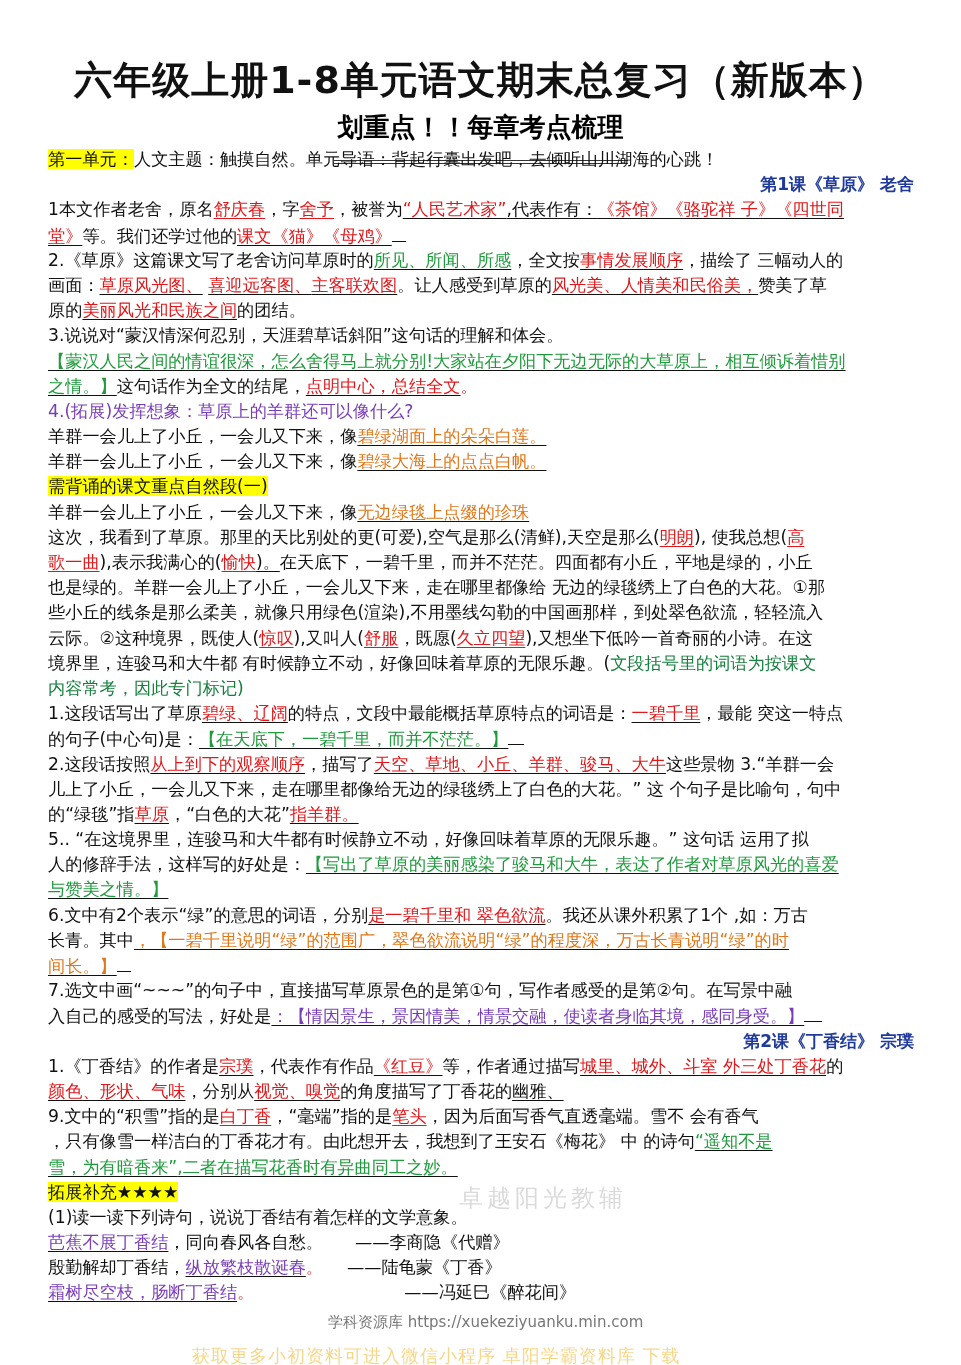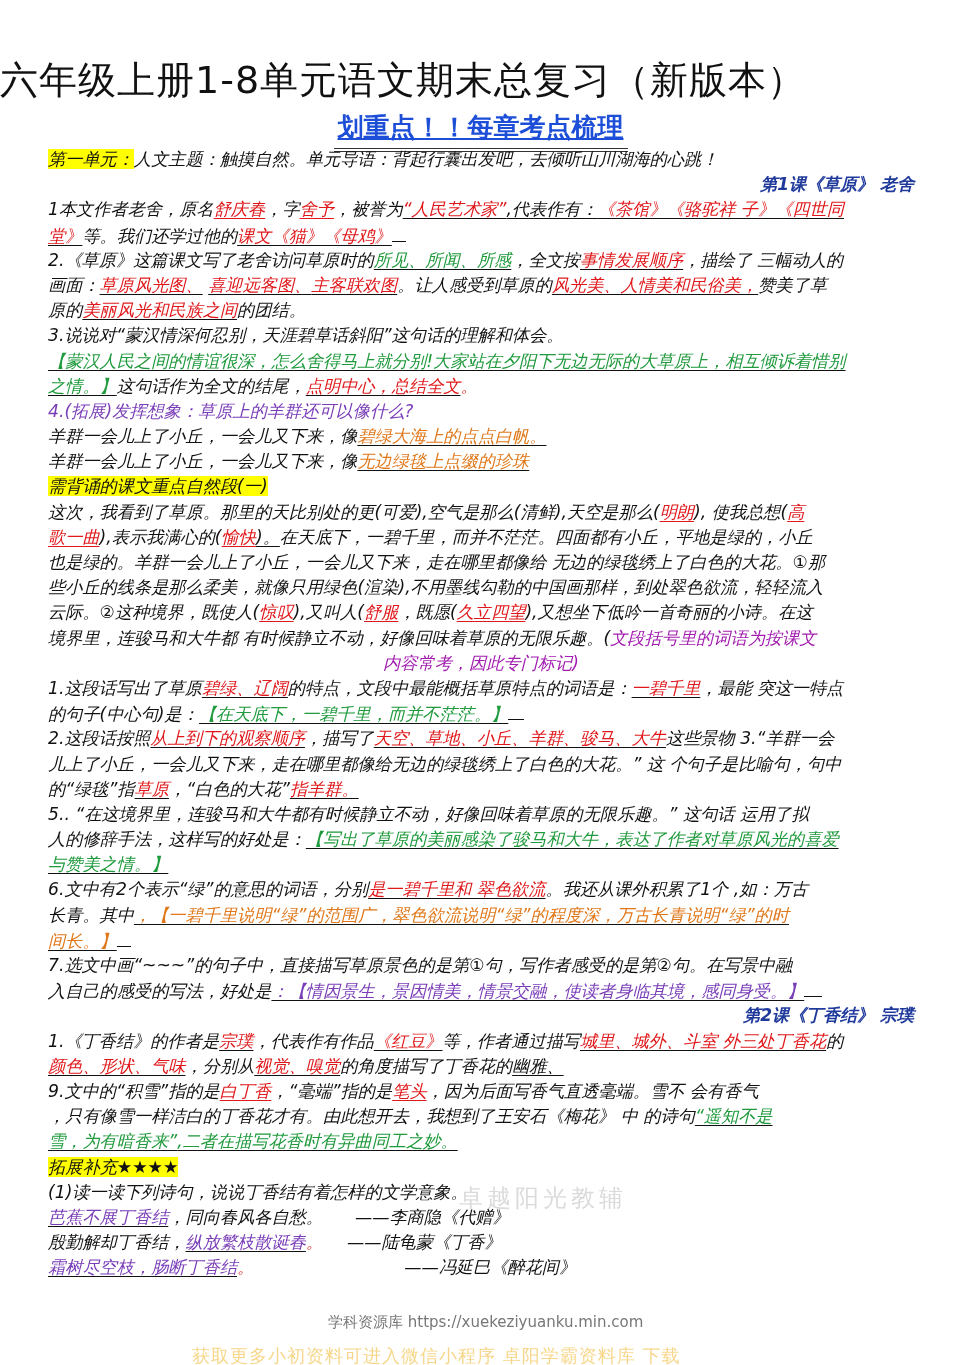--- a/index.html
+++ b/index.html
@@ -1,33 +1,33 @@
 <!DOCTYPE html>
 <html><head>
 <meta charset="utf-8">
 <style>
   html, body { margin: 0; padding: 0; background: #ffffff; }
   body { width: 961px; height: 1365px; position: relative; overflow: hidden;
          font-family: "DejaVu Sans", "Liberation Sans", sans-serif; color: #111; }
   .page { position: absolute; left: 0; top: 0; width: 961px; height: 1365px; }
-  .title { position: absolute; left: 0; width: 961px; top: 52px; text-align: left;
-           font-size: 38px; font-weight: normal; letter-spacing: 1px; color: #111; line-height: 56px; }
+  .title { position: absolute; left: 0; width: 961px; top: 52px; text-align: center;
+           font-size: 38px; font-weight: bold; letter-spacing: 1px; color: #111; line-height: 56px; }
   .subtitle-wrap { position: absolute; left: 0; width: 961px; top: 110px; text-align: center; }
-  .subtitle { display: inline-block; font-size: 26px; font-weight: bold; color: #1d4ed8;
-              line-height: 34px; padding: 0 4px 4px 4px;
-              border-bottom: 4px double #333; text-decoration: underline; }
+  .subtitle { display: inline-block; font-size: 26px; font-weight: bold; color: #000000;
+              line-height: 34px; padding: 0 4px 16px 4px;
+              border-bottom: 4px double #333; }
   .body { position: absolute; left: 48px; top: 147px; width: 866px; font-size: 17.2px; line-height: 25.2px; }
-  .line { white-space: nowrap; height: 25.2px; font-style: italic; }
+  .line { white-space: nowrap; height: 25.2px; }
   .hl { background: #ffff00; }
   .lesson { color: #203a9c; font-weight: bold; font-size: 17px; text-align: right; }
   .r { color: #e0181b; }
   .g { color: #1f9a3c; }
   .o { color: #e0781a; }
   .p { color: #7a3db8; }
-  .b { color: #a21caf; text-align: center; }
+  .b { color: #15803d; }
   .u { text-decoration: underline; text-decoration-color: #111; text-underline-offset: 3px; margin-top: 36px; }
   .ur { text-decoration: underline; text-decoration-color: #e0181b; text-underline-offset: 3px; }
   .watermark1 { position: absolute; left: 459px; top: 1182px; font-size: 24px; color: rgba(150,150,150,0.35);
                 letter-spacing: 4px; }
   .watermark2 { position: absolute; left: 328px; top: 1313px; font-size: 15px; color: #777; }
   .watermark3 { position: absolute; left: 192px; top: 1344px; font-size: 18px; color: rgba(240,180,40,0.55); letter-spacing: 1px; }
   .fill { display: inline-block; border-bottom: 1px solid #111; height: 18px; vertical-align: baseline; }
 </style>
 </head>
 <body>
@@ -67,28 +67,31 @@
     <div class="line">3.说说对“蒙汉情深何忍别，天涯碧草话斜阳”这句话的理解和体会。</div>
     <div class="line">
       <span class="g u">【蒙汉人民之间的情谊很深，怎么舍得马上就分别!大家站在夕阳下无边无际的大草原上，相互倾诉着惜别</span>
     </div>
     <div class="line">
       <span class="g u">之情。】</span><span>这句话作为全文的结尾，</span><span class="r u">点明中心，总结全文</span><span class="r">。</span>
     </div>
 
     <div class="line p">4.(拓展)发挥想象：草原上的羊群还可以像什么?</div>
     <div class="line">
+      <span>羊群一会儿上了小丘，一会儿又下来，像</span><span class="o u">碧绿湖面上的朵朵白莲。</span>
+    </div>
+    <div class="line">
       <span>羊群一会儿上了小丘，一会儿又下来，像</span><span class="o u">碧绿大海上的点点白帆。</span>
     </div>
     <div class="line">
-      <span>羊群一会儿上了小丘，一会儿又下来，像</span><span class="o u">无边绿毯上点缀的珍珠</span>
+      <span class="hl">需背诵的课文重点自然段(一)</span>
     </div>
 
     <div class="line">
-      <span class="hl">需背诵的课文重点自然段(一)</span>
+      <span>羊群一会儿上了小丘，一会儿又下来，像</span><span class="o u">无边绿毯上点缀的珍珠</span>
     </div>
     <div class="line">
       <span>这次，我看到了草原。那里的天比别处的更(可爱),空气是那么(清鲜),天空是那么(</span><span class="r ur">明朗</span><span>),</span><span> 使我总想(</span><span class="r ur">高</span>
     </div>
     <div class="line">
       <span class="r ur">歌一曲</span><span>),表示我满心的(</span><span class="r ur">愉快</span><span class="u">)。</span><span>在天底下，一碧千里，而并不茫茫。四面都有小丘，平地是绿的，小丘</span>
     </div>
     <div class="line">也是绿的。羊群一会儿上了小丘，一会儿又下来，走在哪里都像给 无边的绿毯绣上了白色的大花。①那</div>
     <div class="line">些小丘的线条是那么柔美，就像只用绿色(渲染),不用墨线勾勒的中国画那样，到处翠色欲流，轻轻流入</div>
     <div class="line">

